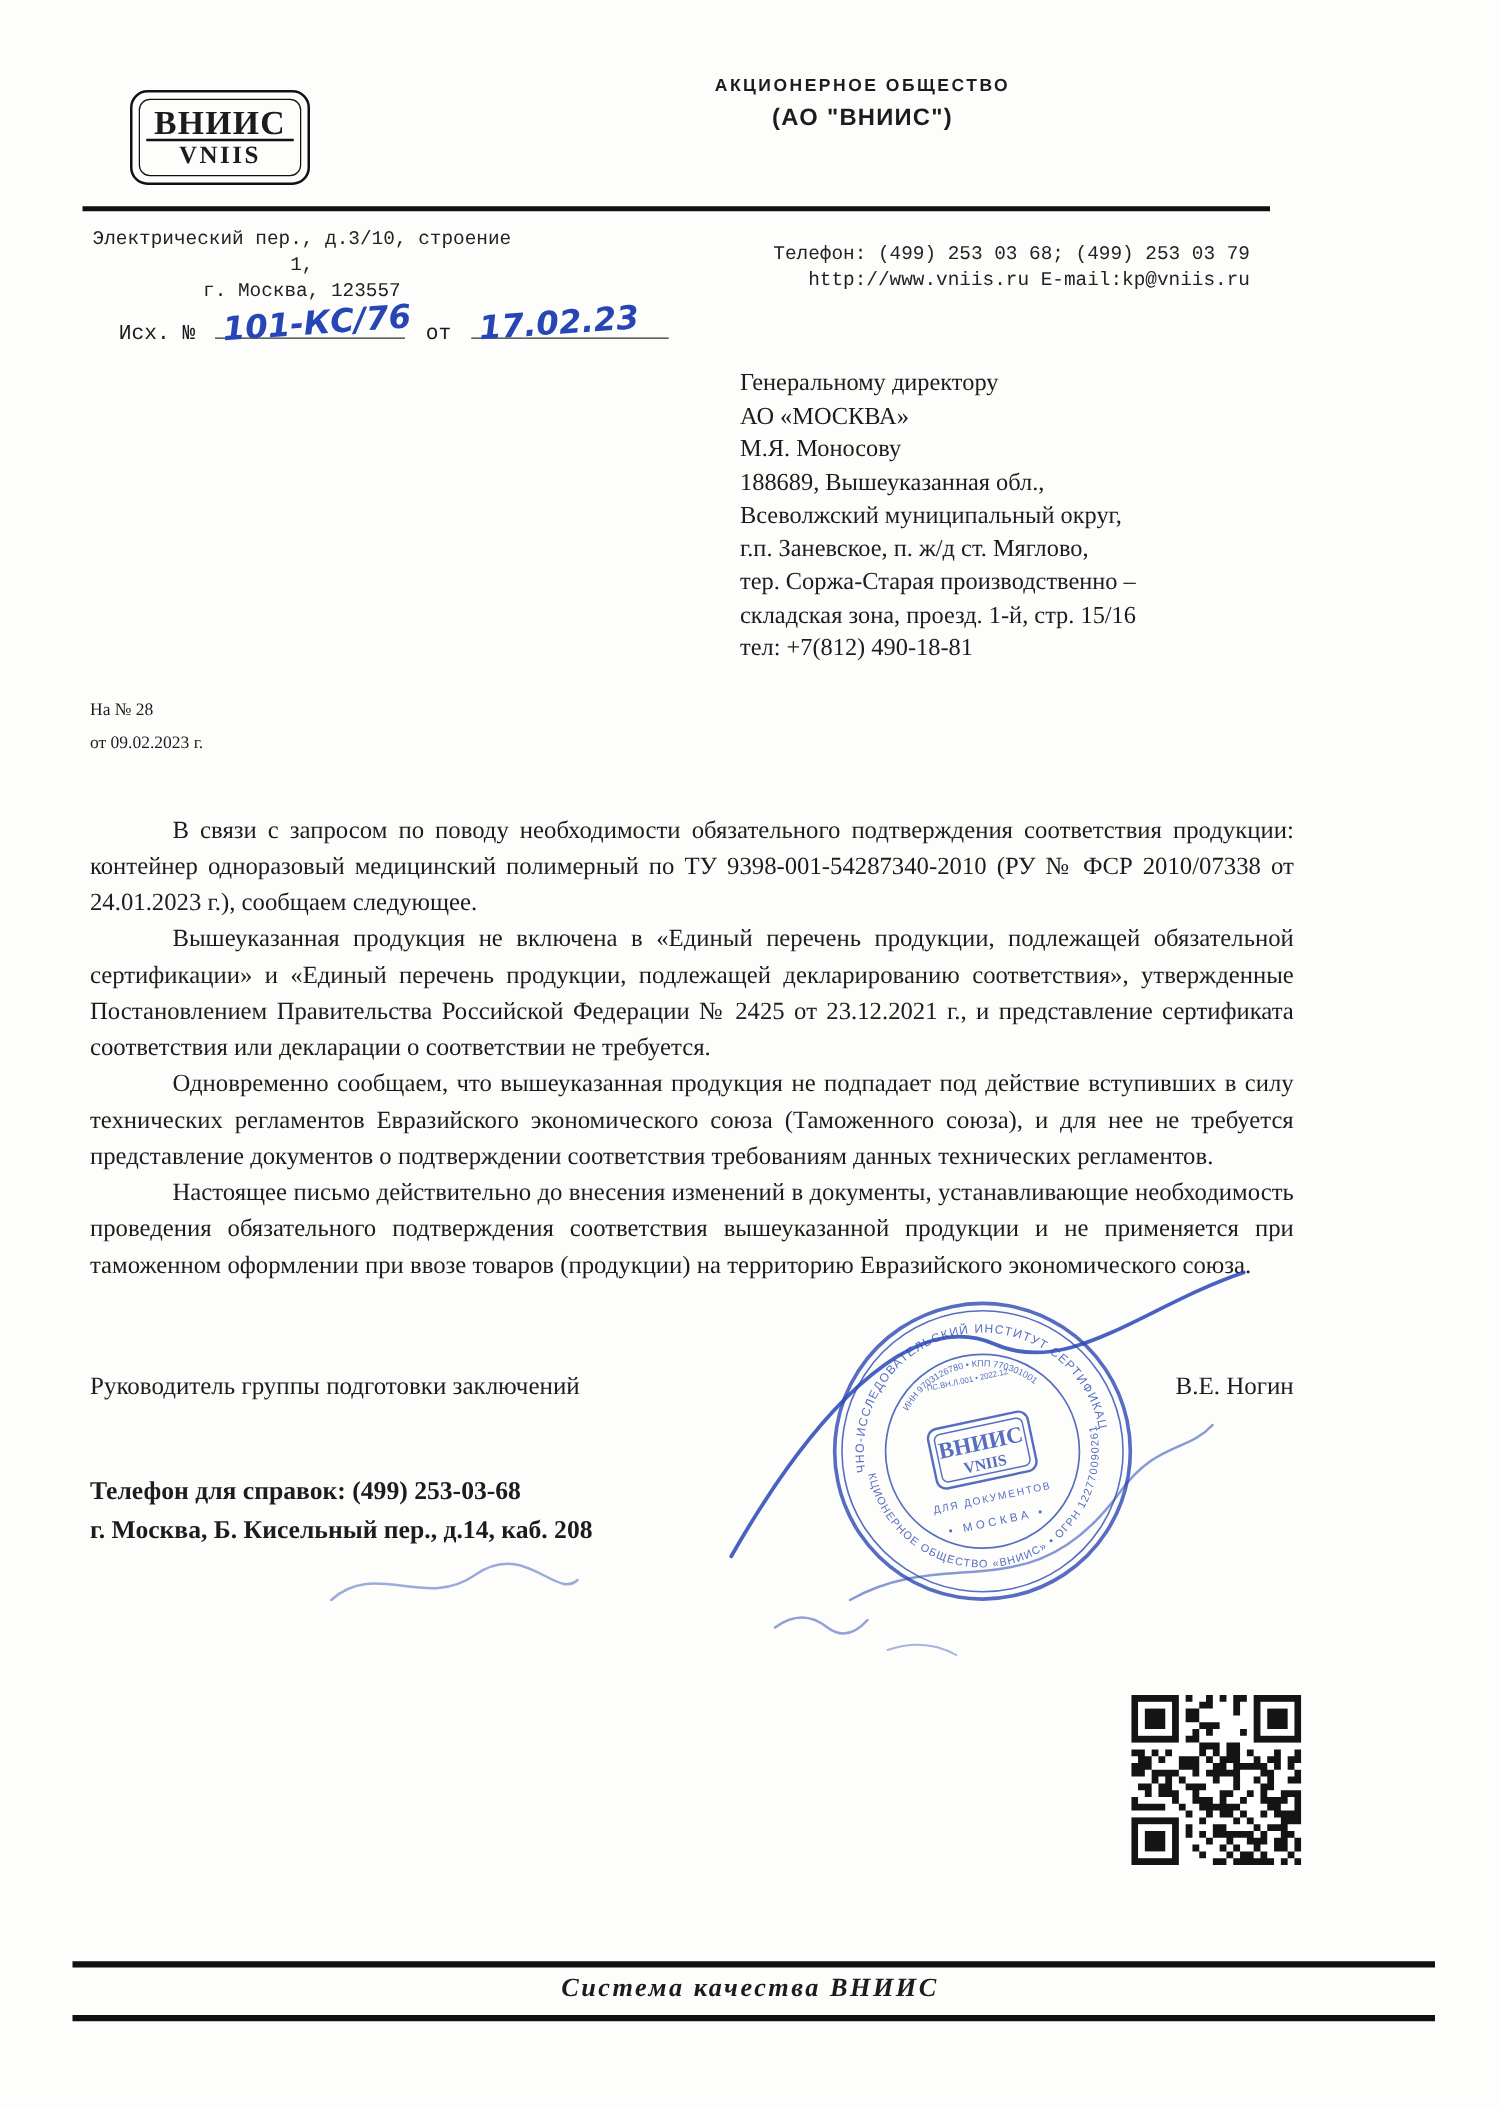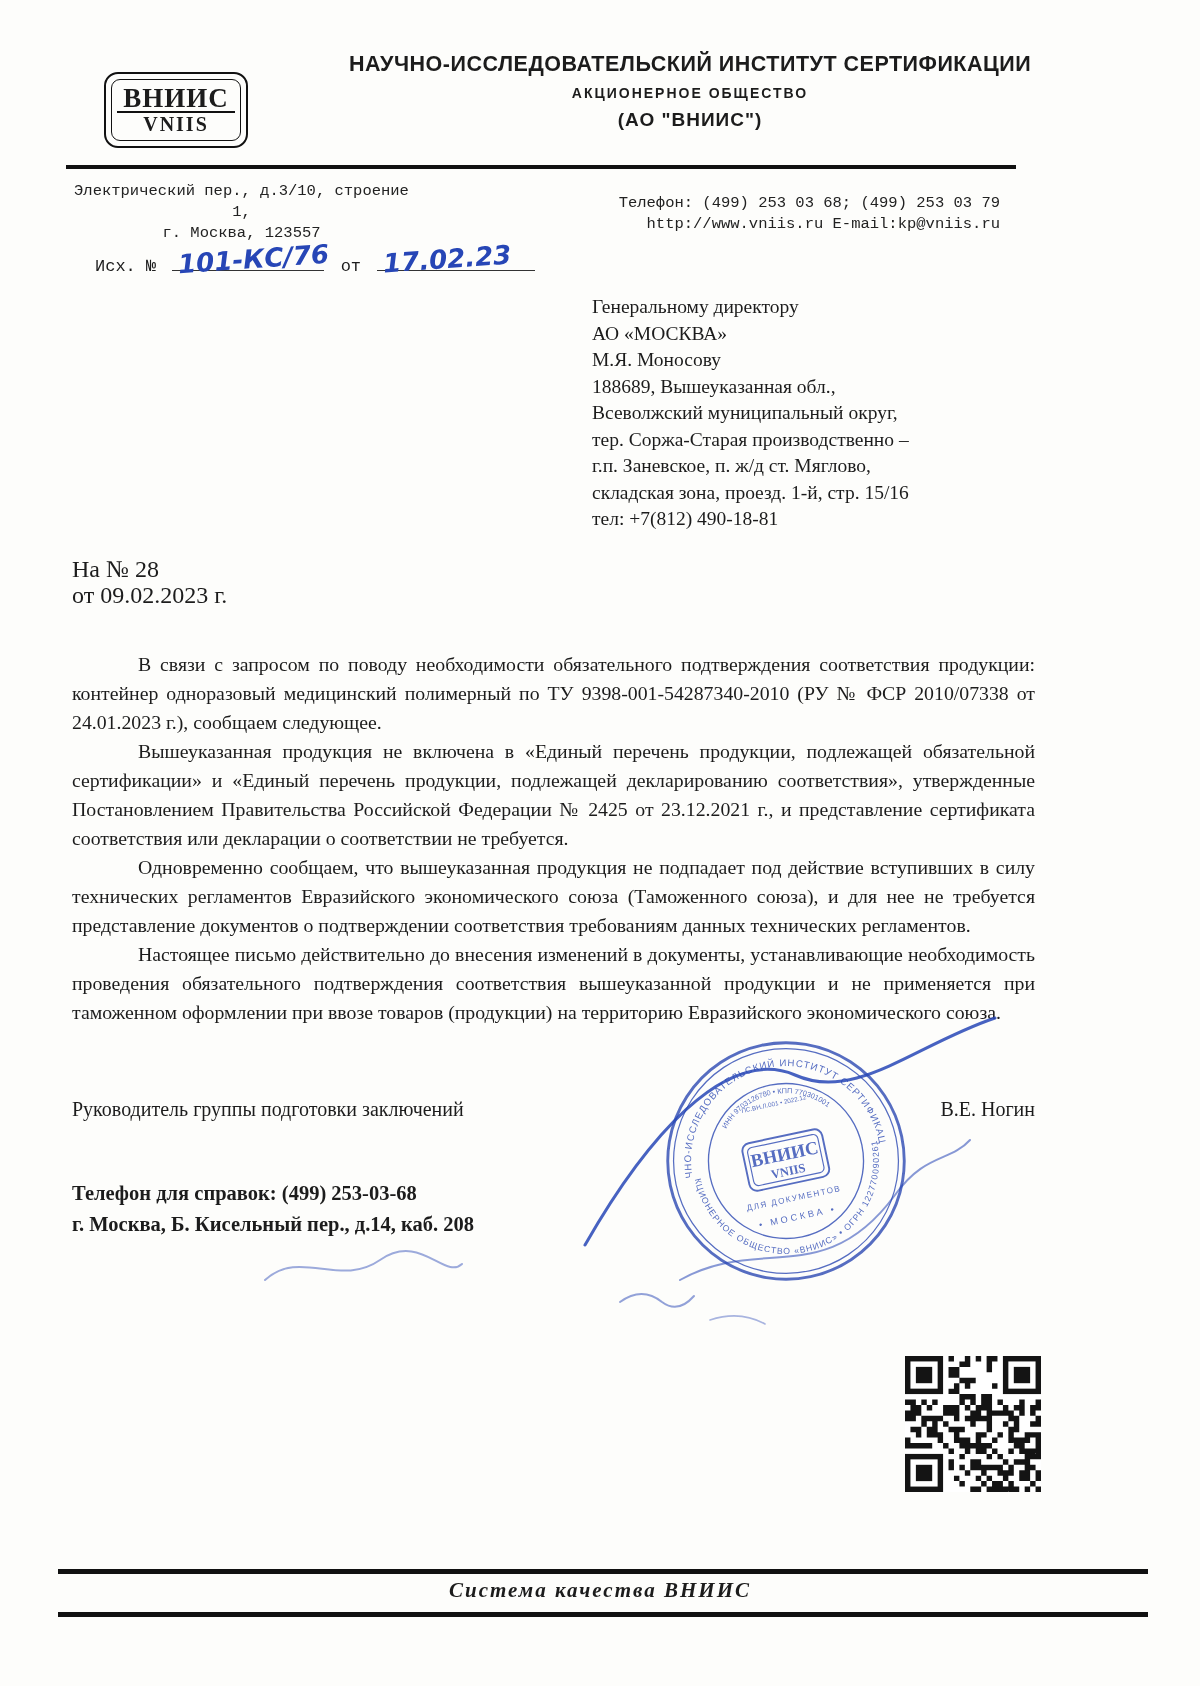--- a/index.html
+++ b/index.html
@@ -30,21 +30,21 @@
   .ref-row{position:absolute;left:95px;top:246px;font-size:17px;white-space:nowrap;}
   .uline{display:inline-block;border-bottom:1.6px solid #333;height:24px;position:relative;vertical-align:baseline;margin:0 6px;}
   .w150{width:152px;} .w160{width:158px;}
   .hand{position:absolute;left:6px;bottom:-4px;color:#2746b6;font-family:"DejaVu Sans", sans-serif;
     font-style:italic;font-weight:bold;font-size:26px;transform:rotate(-4deg);white-space:nowrap;}
 
   
   .recipient{position:absolute;left:592px;top:294px;width:430px;font-size:19.5px;line-height:26.5px;}
 
   
-  .in-reply{position:absolute;left:72px;top:556px;font-size:24px;line-height:26px;}
+  .in-reply{position:absolute;left:72px;top:556px;font-size:14px;line-height:26px;}
 
   
   .body-text{position:absolute;left:72px;top:650px;width:963px;font-size:19.8px;line-height:29px;text-align:justify;}
   .body-text p{margin:0;text-indent:66px;}
 
   
   .sign-row{position:absolute;left:72px;top:1098px;width:963px;display:flex;justify-content:space-between;font-size:20px;}
 
   
   .contact-footer{position:absolute;left:72px;top:1178px;font-weight:bold;font-size:20.5px;line-height:31px;}
@@ -68,21 +68,20 @@
 
 <div class="page">
 
   <div class="logo-box">
     <div class="logo-inner">
       <div class="logo-ru">ВНИИС</div>
       <div class="logo-en">VNIIS</div>
     </div>
   </div>
   <div class="head-text">
-    <div class="head-title">НАУЧНО-ИССЛЕДОВАТЕЛЬСКИЙ  ИНСТИТУТ  СЕРТИФИКАЦИИ</div>
     <div class="head-sub">АКЦИОНЕРНОЕ  ОБЩЕСТВО</div>
     <div class="head-org">(АО  "ВНИИС")</div>
   </div>
   <div class="rule-top"></div>
 
   <div class="addr mono">
     <div>Электрический пер., д.3/10, строение 1,</div>
     <div>г. Москва, 123557</div>
   </div>
   <div class="phones mono">
@@ -96,22 +95,22 @@
     <span>от</span>
     <span class="uline w160"><span class="hand">17.02.23</span></span>
   </div>
 
   <div class="recipient">
     <div>Генеральному директору</div>
     <div>АО «МОСКВА»</div>
     <div>М.Я. Моносову</div>
     <div>188689, Вышеуказанная обл.,</div>
     <div>Всеволжский муниципальный округ,</div>
+    <div>г.п. Заневское, п. ж/д ст. Мяглово,</div>
     <div>тер. Соржа-Старая производственно –</div>
-    <div>г.п. Заневское, п. ж/д ст. Мяглово,</div>
     <div>складская зона, проезд. 1-й, стр. 15/16</div>
     <div>тел: +7(812) 490-18-81</div>
   </div>
 
   <div class="in-reply">
     <div>На  № 28</div>
     <div>от   09.02.2023 г.</div>
   </div>
 
   <div class="body-text">

